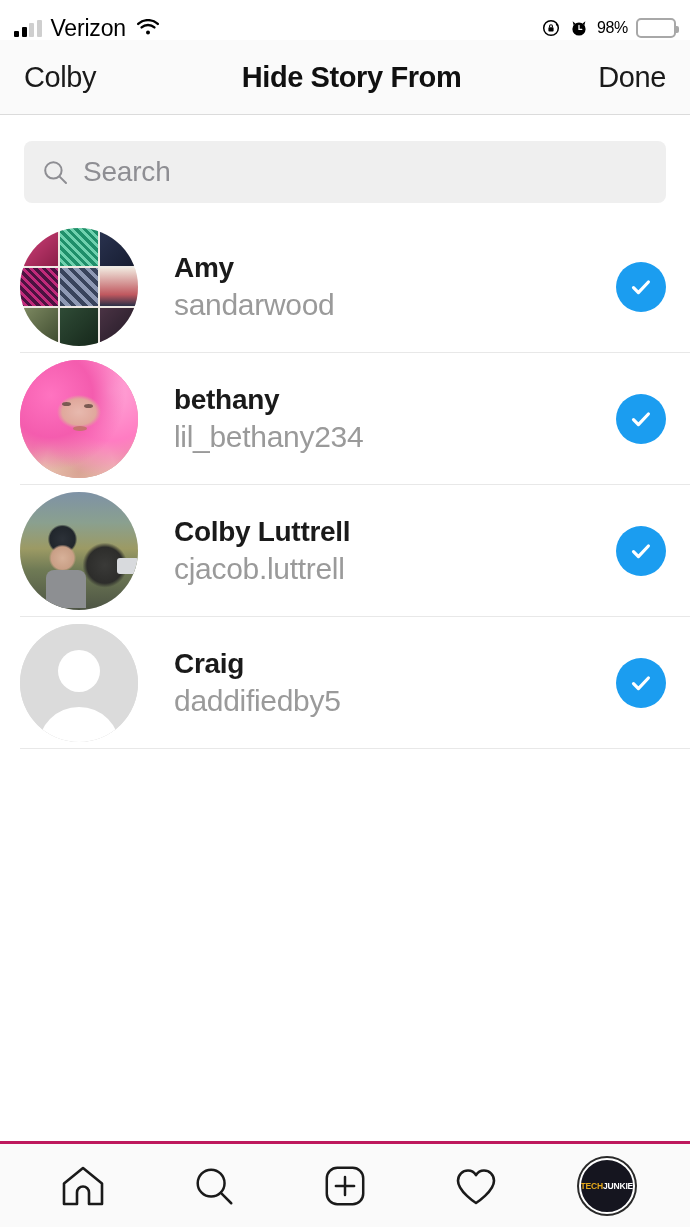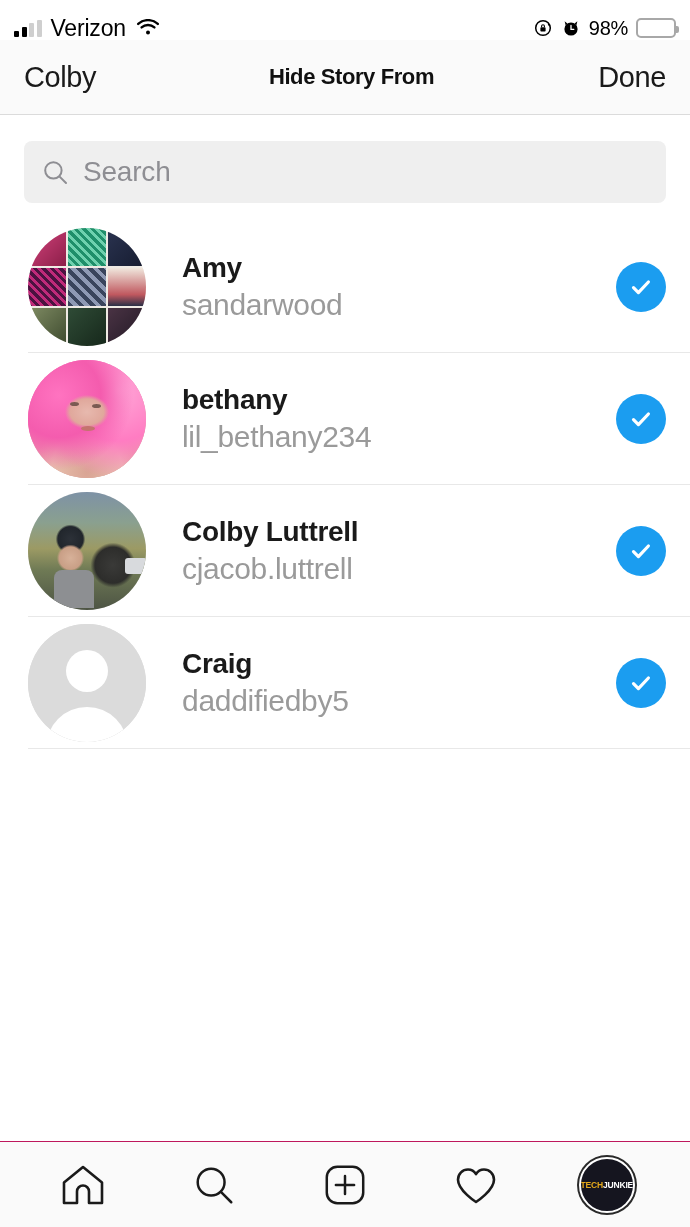--- a/index.html
+++ b/index.html
@@ -75,21 +75,21 @@
   }
   .status-right {
     margin-left: auto;
     display: flex;
     align-items: center;
     gap: 8px;
     position: relative;
     z-index: 2;
   }
   .rotation-lock-icon, .alarm-icon { display: block; width: 20px; height: 20px; }
-  .battery-pct { font-size: 20px; letter-spacing: -0.3px; }
+  .battery-pct { font-size: 16px; letter-spacing: -0.3px; }
   .battery {
     width: 40px; height: 20px;
     border: 2px solid #a8a8a8;
     border-radius: 5px;
     position: relative;
     padding: 2px;
   }
   .battery::after {
     content: "";
     position: absolute;
@@ -120,21 +120,21 @@
     font-size: 29px;
     color: #1a1a1a;
     letter-spacing: -0.4px;
     background: none;
     border: none;
     font-family: inherit;
     cursor: pointer;
     white-space: nowrap;
   }
   .nav-title {
-    font-size: 22px;
+    font-size: 29px;
     font-weight: 700;
     color: #101010;
     letter-spacing: -0.4px;
     position: absolute;
     left: 13px; right: 0;
     text-align: center;
     pointer-events: none;
   }
   .nav-wrap { position: relative; width: 100%; display: flex; align-items: center; justify-content: space-between; }
 
@@ -165,21 +165,20 @@
     letter-spacing: -0.2px;
     width: 100%;
   }
   .search-input::placeholder { color: #8e8e93; }
 
   
   .user-list {
     flex: 1 1 auto;
     background: #ffffff;
     overflow: hidden;
-    padding-left: 8px;
   }
   .user-row {
     height: 132px;
     display: flex;
     align-items: center;
     padding: 0 24px 0 20px;
     position: relative;
     cursor: pointer;
     background: #ffffff;
   }
@@ -322,21 +321,21 @@
     justify-content: center;
     cursor: pointer;
   }
   .check svg { display: block; width: 30px; height: 30px; }
 
   
   .tab-bar {
     flex: 0 0 86px;
     height: 86px;
     background: #fafafa;
-    border-top: 1px solid #be185d;
+    border-top: 3px solid #be185d;
     display: flex;
     align-items: center;
     justify-content: space-around;
     padding: 0 18px;
   }
   .tab-item {
     width: 80px; height: 64px;
     display: flex;
     align-items: center;
     justify-content: center;

